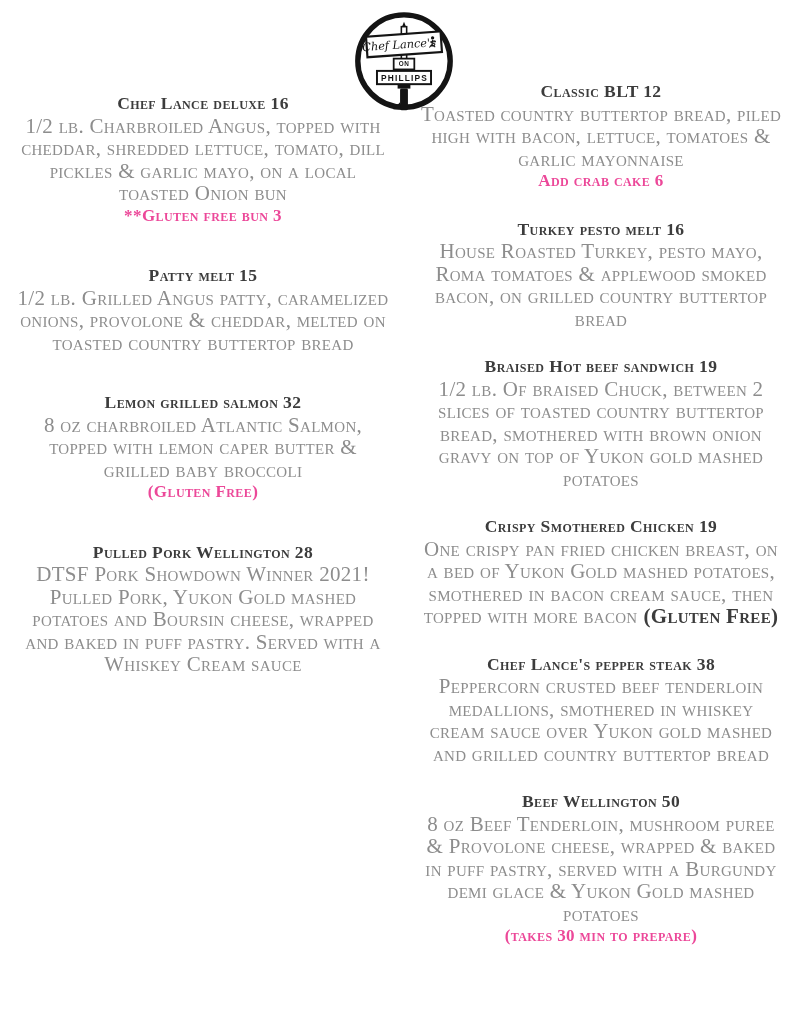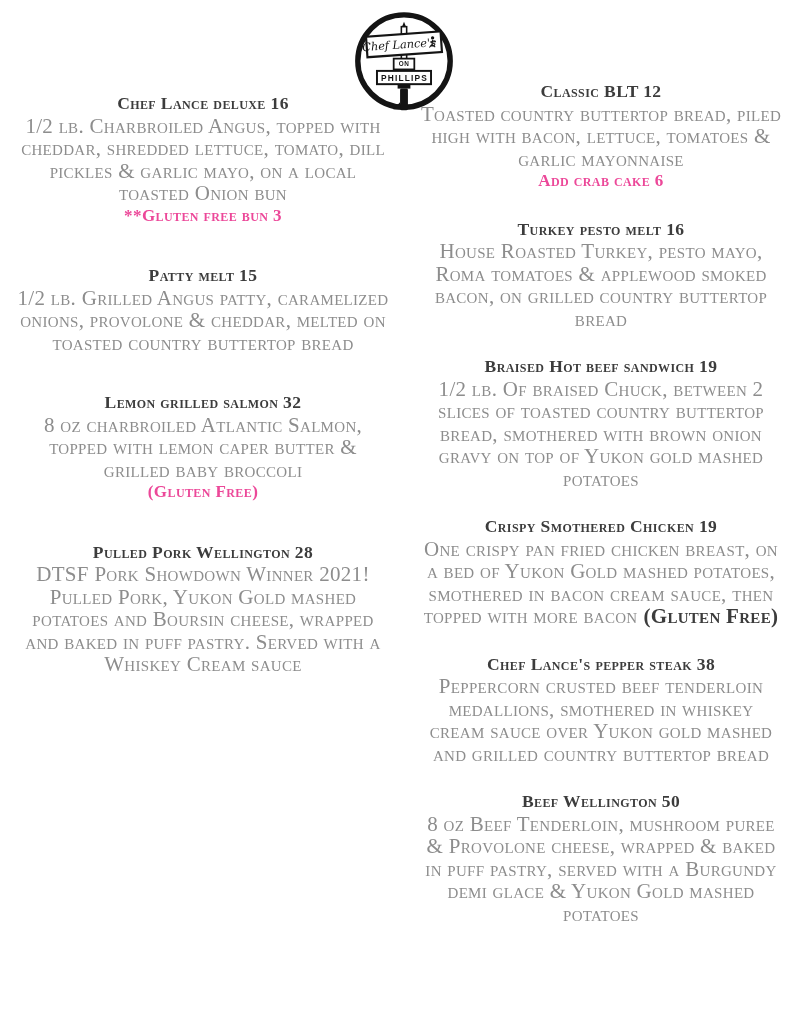--- a/index.html
+++ b/index.html
@@ -143,16 +143,17 @@
 
     </section>
     <section class="menu-item">
       <h3 class="item-title">Chef Lance's pepper steak 38</h3>
       <p class="item-desc"><span>Peppercorn crusted beef tenderloin medallions, smothered in whiskey cream sauce over Yukon gold mashed  and grilled country buttertop bread</span></p>
 
     </section>
     <section class="menu-item">
       <h3 class="item-title">Beef Wellington  50</h3>
       <p class="item-desc"><span>8 oz Beef Tenderloin, mushroom puree &amp; Provolone cheese, wrapped &amp; baked in puff pastry, served with a Burgundy demi glace &amp; Yukon Gold mashed potatoes</span></p>
+      <p class="item-note">(takes 30 min to prepare)</p>
     </section>
   </div>
 
 </div>
 
 </body></html>

